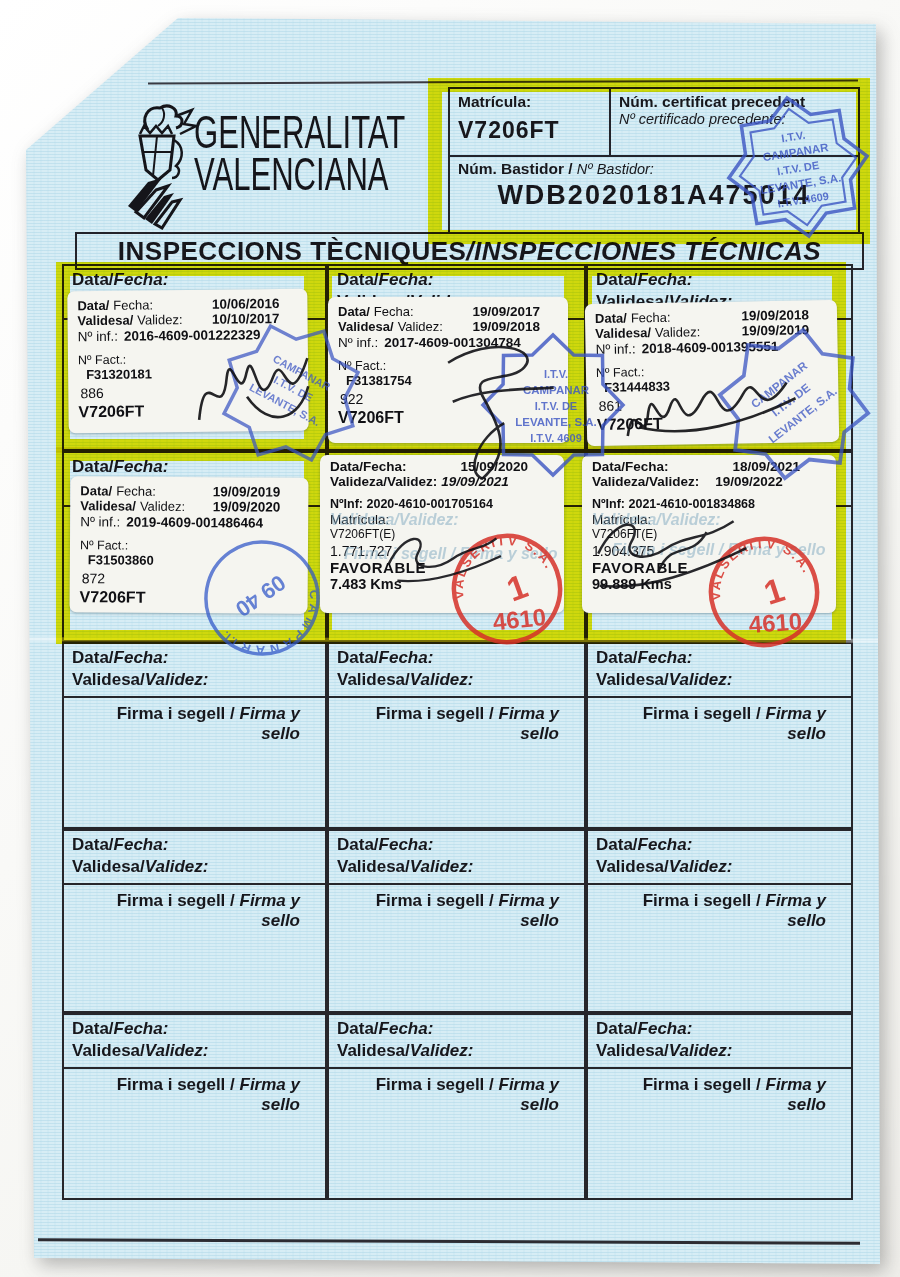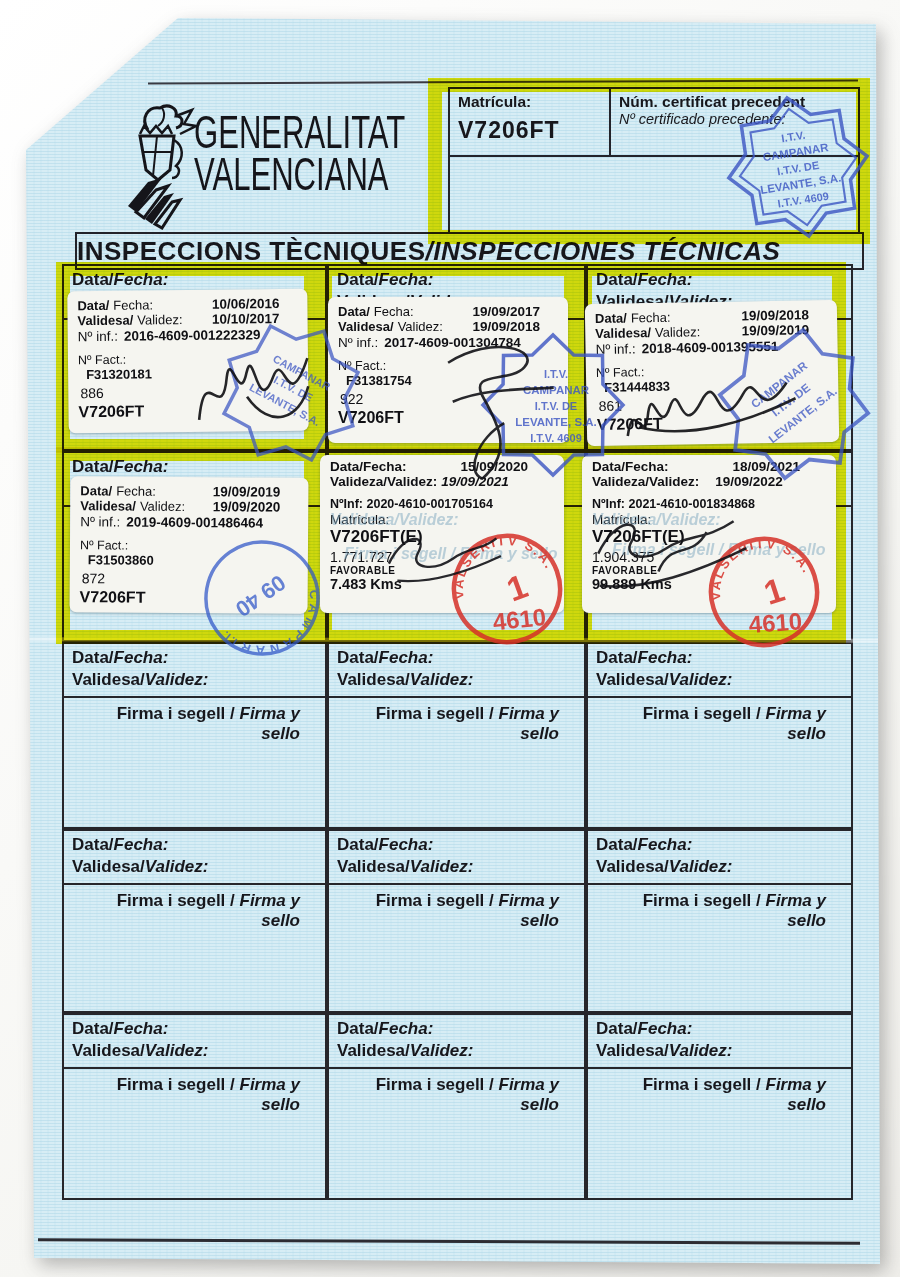--- a/index.html
+++ b/index.html
@@ -28,21 +28,21 @@
   .info-mat{flex:0 0 143px;border-right:2.5px solid #23232a;padding:4px 8px;}
   .info-cert{flex:1;padding:4px 8px;}
   .info-lbl{font-weight:bold;font-size:15.5px;}
   .info-lbl-i{font-style:italic;font-size:14.5px;}
   .info-val{font-weight:bold;font-size:23px;margin-top:6px;letter-spacing:1px;}
   .info-bast{flex:1;padding:3px 8px;}
   .bast-val{text-align:center;font-weight:bold;font-size:27px;letter-spacing:2px;margin-top:2px;}
 
   
   .title-box{position:absolute;left:49px;top:214px;width:785px;height:34px;border:2.5px solid #23232a;
-             display:flex;align-items:center;font-size:26px;font-weight:bold;
+             display:flex;align-items:center;justify-content:center;font-size:26px;font-weight:bold;
              letter-spacing:.5px;z-index:12;white-space:nowrap;}
   .title-box .it{font-style:italic;}
 
   
   .grid{position:absolute;left:36px;top:246px;width:791px;height:936px;z-index:10;}
   .cell{position:absolute;border:2px solid #26262b;box-sizing:border-box;}
   .cell .head{height:54px;box-sizing:border-box;padding:3px 8px;border-bottom:2px solid #26262b;
               font-size:17px;line-height:1.32;}
   .cell .firma{padding:6px 25px;font-size:17px;text-align:right;}
   .b{font-weight:bold;} .bi{font-weight:bold;font-style:italic;}
@@ -59,23 +59,23 @@
   .sa-line .v{margin-left:auto;margin-right:18px;font-weight:bold;font-size:13.5px;}
   .sa-inf{font-size:13.5px;margin-top:1px;} .sa-inf .v{font-weight:bold;margin-left:6px;}
   .sa-fact{font-size:12.5px;margin-top:9px;}
   .sa-factv{font-weight:bold;font-size:13px;margin-left:8px;}
   .sa-num{font-size:14px;margin-top:3px;margin-left:2px;}
   .sa-plate{font-weight:bold;font-size:16px;margin-top:2px;}
   .sb-line{display:flex;font-size:13.5px;font-weight:bold;}
   .sb-line .v{margin-left:auto;margin-right:26px;}
   .sb-inf{font-size:12.5px;font-weight:bold;margin-top:8px;}
   .sb-plain{font-size:13.5px;margin-top:1px;}
-  .sb-plate{font-weight:bold;font-size:17px;}
+  .sb-plate{font-weight:normal;font-size:12px;}
   .sb-ref{font-size:14px;margin-top:2px;}
-  .sb-res{font-weight:bold;font-size:10px;letter-spacing:.5px;}
+  .sb-res{font-weight:bold;font-size:15px;letter-spacing:.5px;}
   .sb-kms{font-weight:bold;font-size:14.5px;}
   .ghost{position:absolute;color:#7fa8c0;opacity:.5;font-weight:bold;font-style:italic;
          font-size:16px;white-space:nowrap;pointer-events:none;}
 
   
   .stamp{position:absolute;z-index:50;} .sig{position:absolute;z-index:55;}
   .bottom-line{position:absolute;left:12px;top:1222px;width:822px;height:2.5px;background:#2c2c33;
                transform:rotate(.25deg);z-index:12;}
 </style>
 </head>
@@ -113,20 +113,24 @@
     <div class="info-table">
       <div class="info-top">
         <div class="info-mat">
           <div class="info-lbl">Matrícula:</div>
           <div class="info-val">V7206FT</div>
         </div>
         <div class="info-cert">
           <div class="info-lbl">Núm. certificat precedent</div>
           <div class="info-lbl-i">Nº certificado precedente:</div>
         </div>
+      </div>
+      <div class="info-bast">
+        <span class="info-lbl">Núm. Bastidor / </span><span class="info-lbl-i">Nº Bastidor:</span>
+        <div class="bast-val">WDB2020181A475014</div>
       </div>
     </div>
 
     <div class="title-box">
       <span>INSPECCIONS TÈCNIQUES</span>
           <span class="it"> / </span>
           <span class="it">INSPECCIONES TÉCNICAS</span>
     </div>
 
     <div class="grid">

